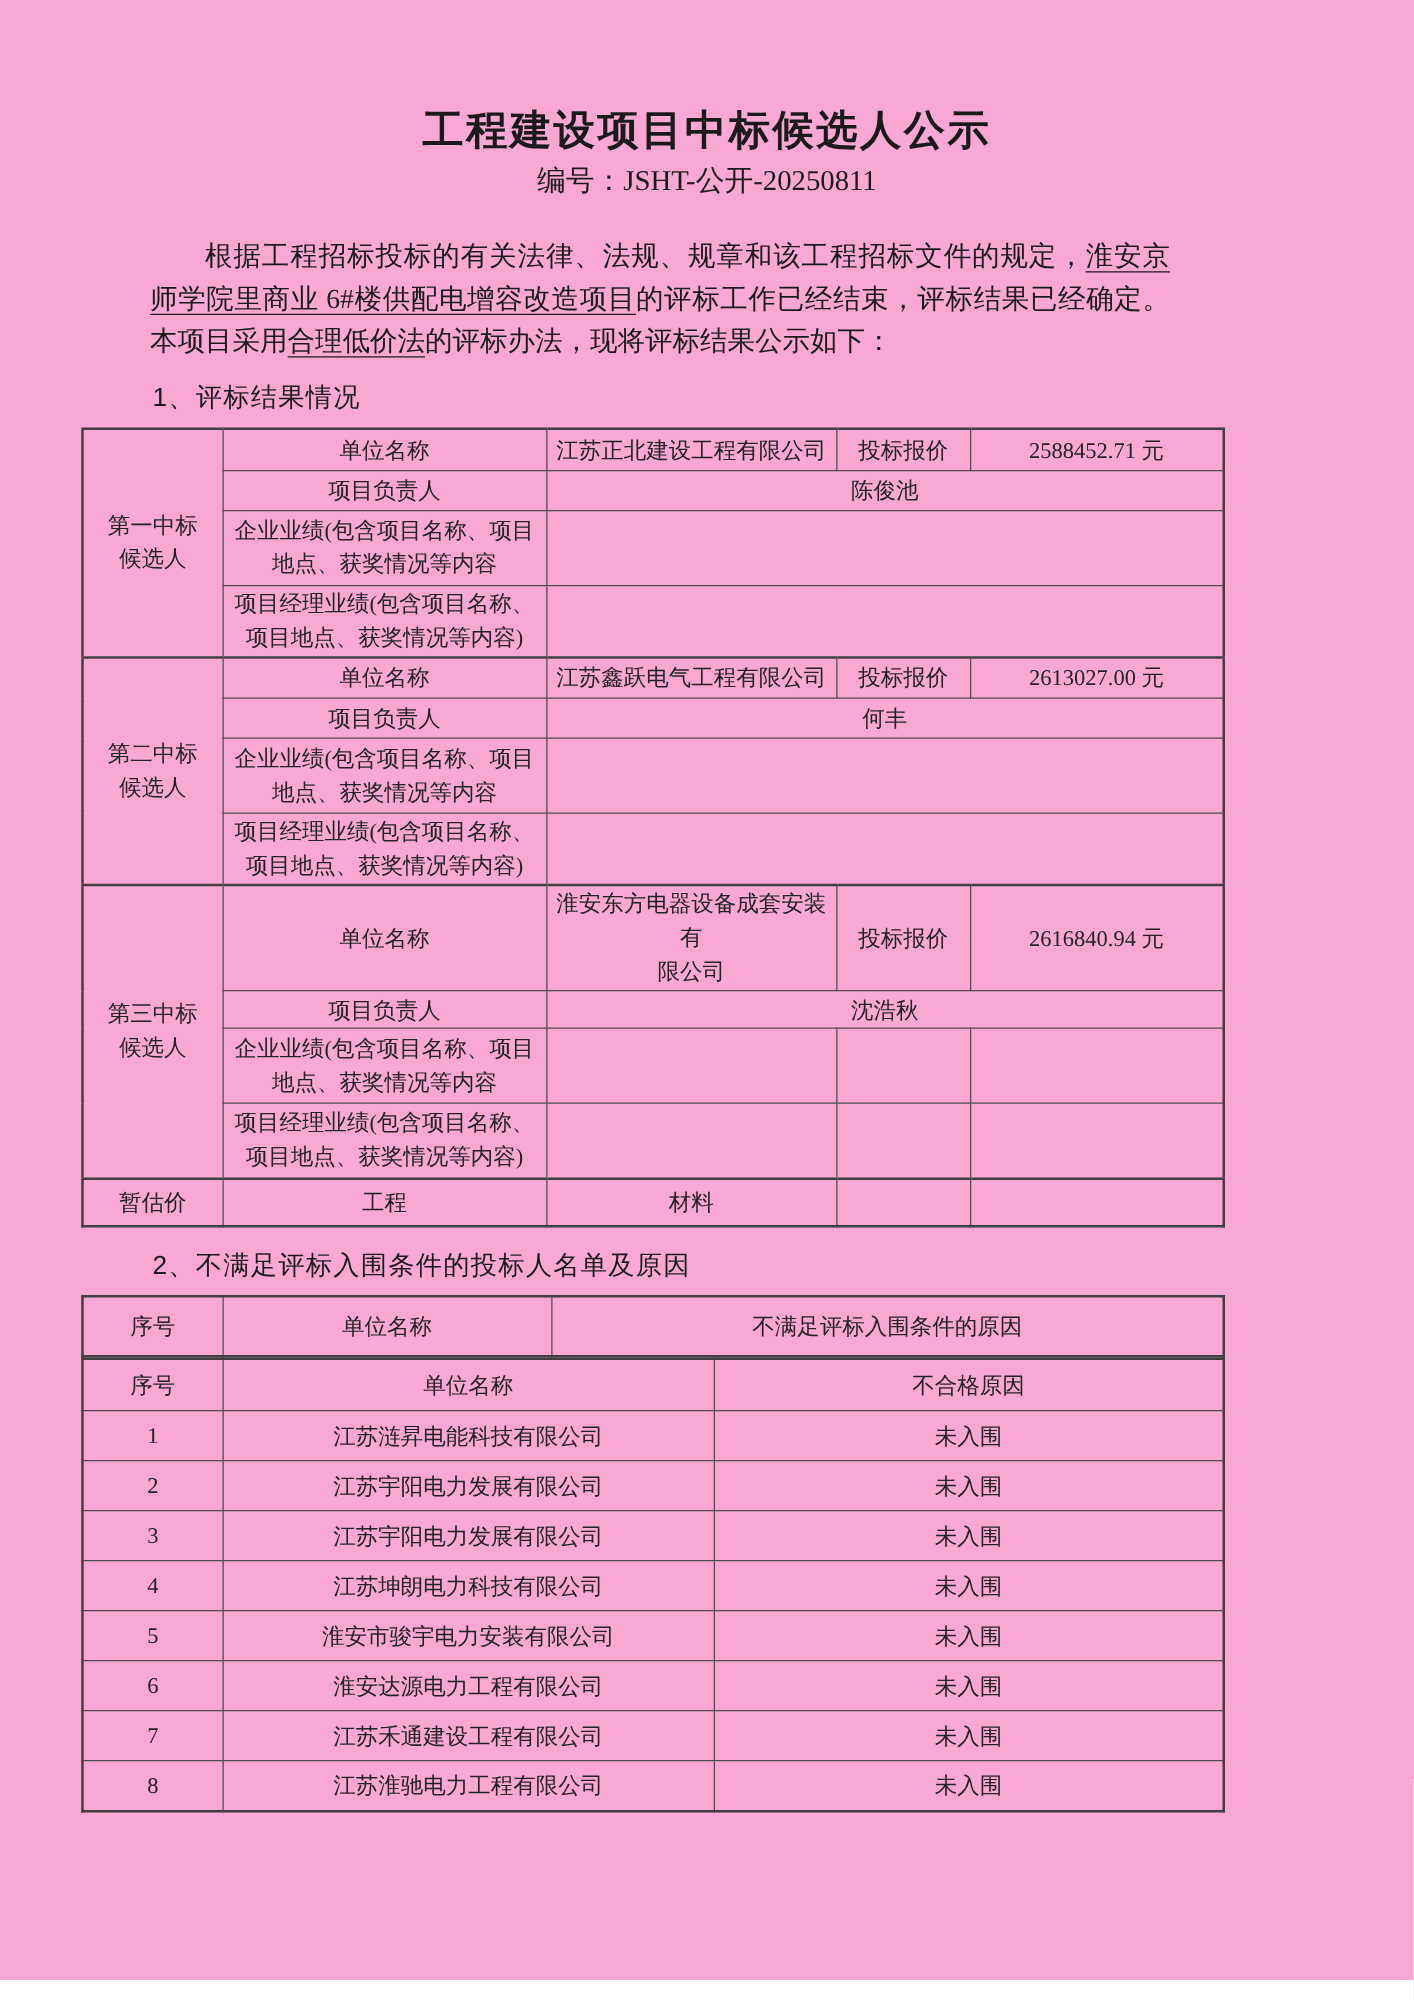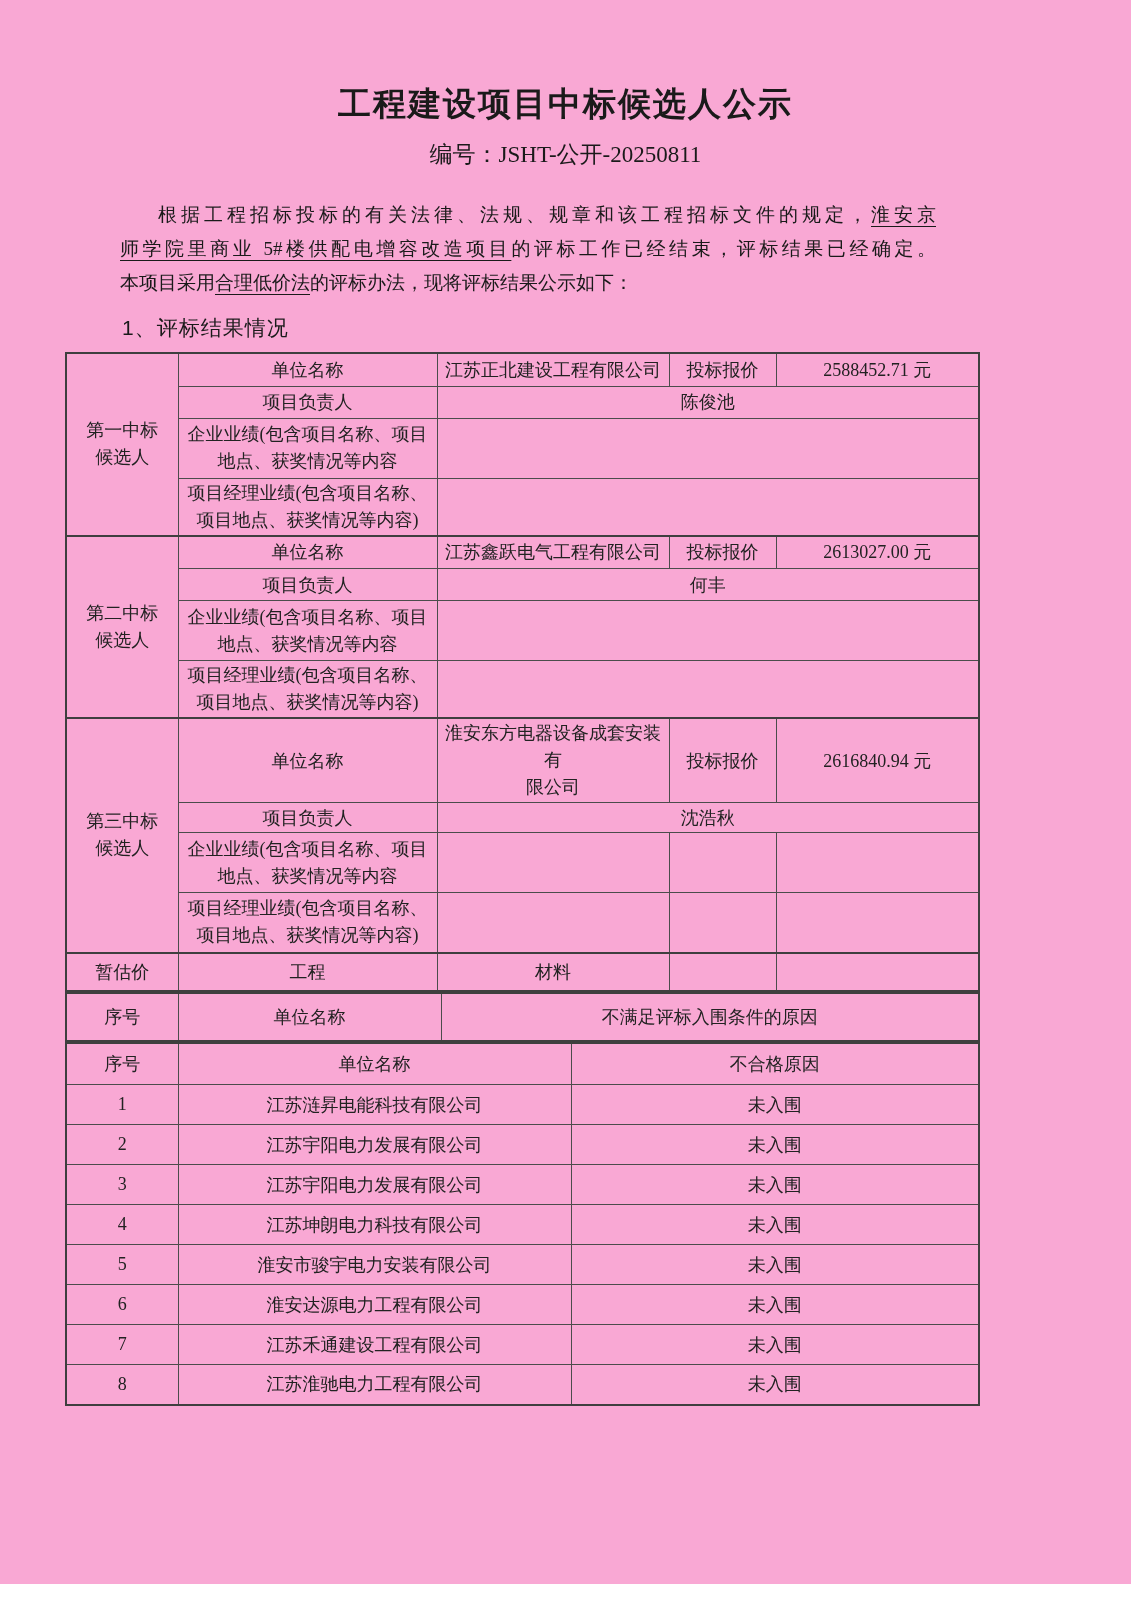--- a/index.html
+++ b/index.html
@@ -5,22 +5,22 @@
   html,body{margin:0;padding:0;background:#ffffff;}
   .page{
     width:1131px;height:1584px;background:#f9a8d4;color:#1a1a1a;
     font-family:"Liberation Serif", serif;overflow:hidden;position:relative;
   }
   .title{
     margin:82px 0 0 0;text-align:center;
     font-size:33px;font-weight:900;letter-spacing:2px;
     font-family:"Liberation Serif", serif;
   }
-  .doc-number{text-align:center;font-size:23px;margin-top:12px;}
-  .intro{width:816px;margin:28px 0 0 120px;font-size:19px;line-height:34px;}
+  .doc-number{text-align:center;font-size:23px;margin-top:2px;}
+  .intro{width:816px;margin:28px 0 0 120px;font-size:22px;line-height:34px;}
   .intro .l1{text-indent:2em;text-align:justify;text-align-last:justify;}
   .intro .l2{text-align:justify;text-align-last:justify;}
   .u{text-decoration:underline;text-underline-offset:5px;text-decoration-thickness:1px;}
   .sec-heading{
     margin:14px 0 10px 122px;font-size:21px;font-weight:normal;
     font-family:"Liberation Sans", sans-serif;letter-spacing:1px;
   }
   table.t{
     border-collapse:collapse;table-layout:fixed;
     margin-left:65px;width:913px;border:2px solid #3f3f3f;
@@ -44,21 +44,21 @@
 </head>
 <body>
 
 <div class="page">
 
   <h1 class="title">工程建设项目中标候选人公示</h1>
   <div class="doc-number">编号：JSHT-公开-20250811</div>
 
   <div class="intro">
     <div class="l1"><span>根据工程招标投标的有关法律、法规、规章和该工程招标文件的规定，</span><span class="u">淮安京</span></div>
-    <div class="l2"><span class="u">师学院里商业 5#楼供配电增容改造项目</span><span>的评标工作已经结束，评标结果已经确定。</span></div>
+    <div class="l2"><span class="u">师学院里商业 6#楼供配电增容改造项目</span><span>的评标工作已经结束，评标结果已经确定。</span></div>
     <div class="l3"><span>本项目采用</span><span class="u">合理低价法</span><span>的评标办法，现将评标结果公示如下：</span></div>
   </div>
 
   <div class="sec-heading">1、评标结果情况</div>
 
   <table class="t t1">
     <colgroup>
         <col class="c1">
         <col class="c2">
         <col class="c3">
@@ -144,20 +144,21 @@
       <tr class="r38 block-start">
         <td>暂估价</td>
         <td>工程</td>
         <td>材料</td>
         <td></td>
         <td></td>
       </tr>
     </tbody>
   </table>
 
+  <div class="sec-heading mt16">2、不满足评标入围条件的投标人名单及原因</div>
 
   <table class="t t2">
     <colgroup>
         <col class="c1">
         <col class="c2">
         <col class="c3">
       </colgroup>
     <tbody>
       <tr class="r48">
         <td>序号</td>

